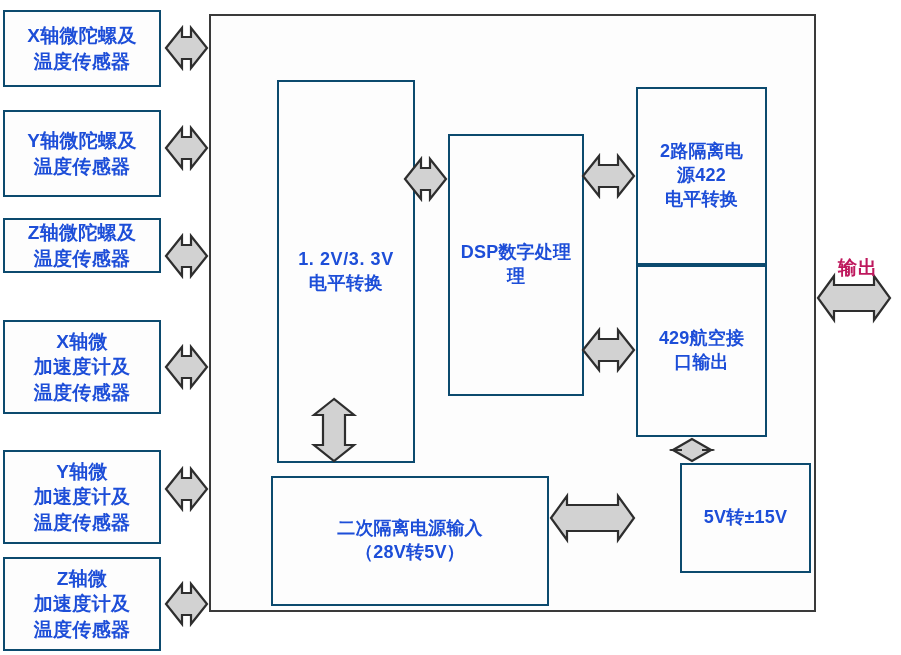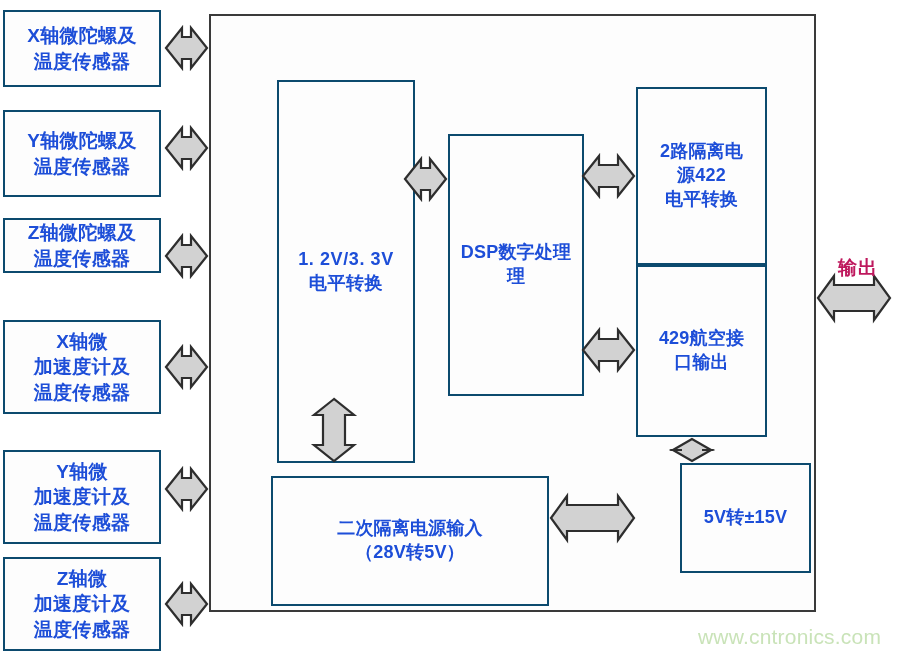--- a/index.html
+++ b/index.html
@@ -152,15 +152,14 @@
       <polygon class="arrow-shape" points="583,176 599,156 599,165 618,165 618,156 634,176 618,196 618,187 599,187 599,196"></polygon>
       <polygon class="arrow-shape" points="583,350 599,330 599,339 618,339 618,330 634,350 618,370 618,361 599,361 599,370"></polygon>
       <polygon class="arrow-shape" points="551,518 567,496 567,505 618,505 618,496 634,518 618,540 618,531 567,531 567,540"></polygon>
       <polygon class="arrow-shape" points="818,298 834,276 834,285 874,285 874,276 890,298 874,320 874,311 834,311 834,320"></polygon>
       <polygon class="arrow-shape" points="334,399 314,415 323,415 323,445 314,445 334,461 354,445 345,445 345,415 354,415"></polygon>
       <polygon class="arrow-shape" points="692,439 673,450 682,450 682,450 673,450 692,461 711,450 702,450 702,450 711,450"></polygon>
     </svg>
 
   <div class="free-label" id="output-label" style="left: 838px; top: 255px;">输出</div>
 
-  <div class="watermark" id="watermark" style="left: 698px; top: 625px;">www.cntronics.com</div>
 
 </div>
 
 </body></html>

